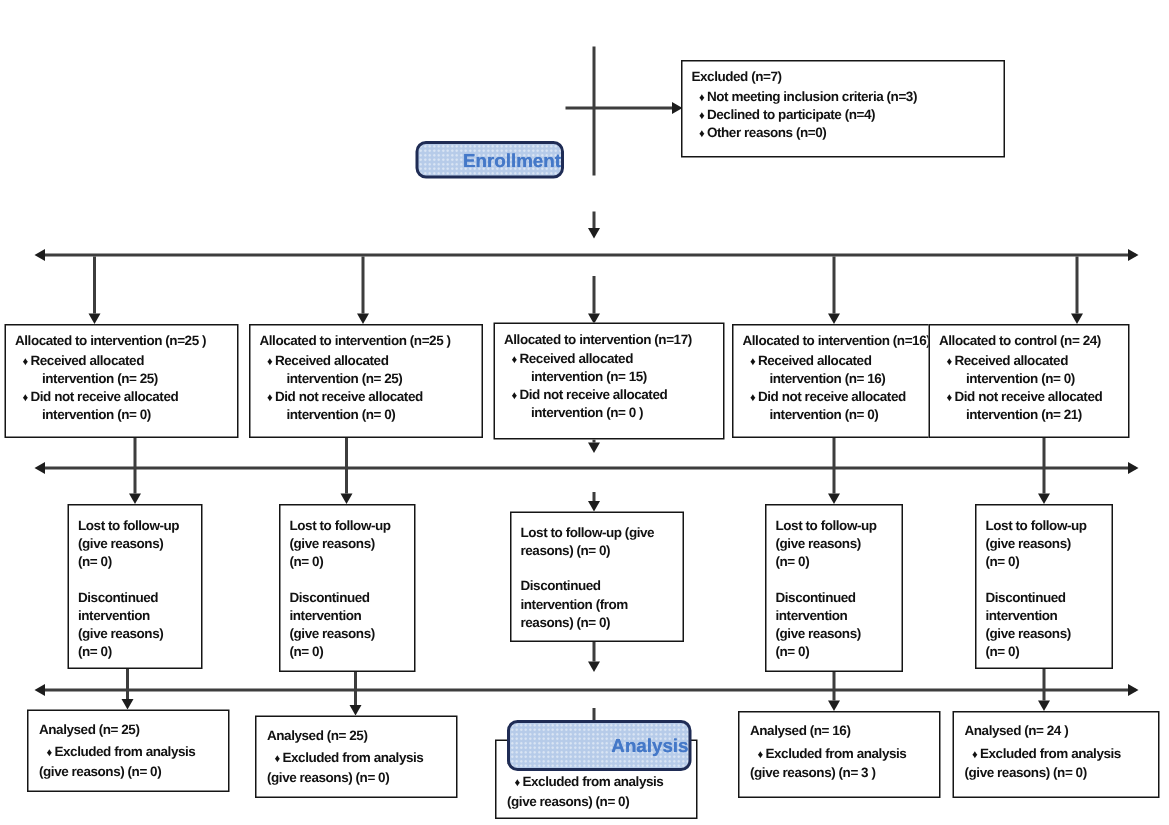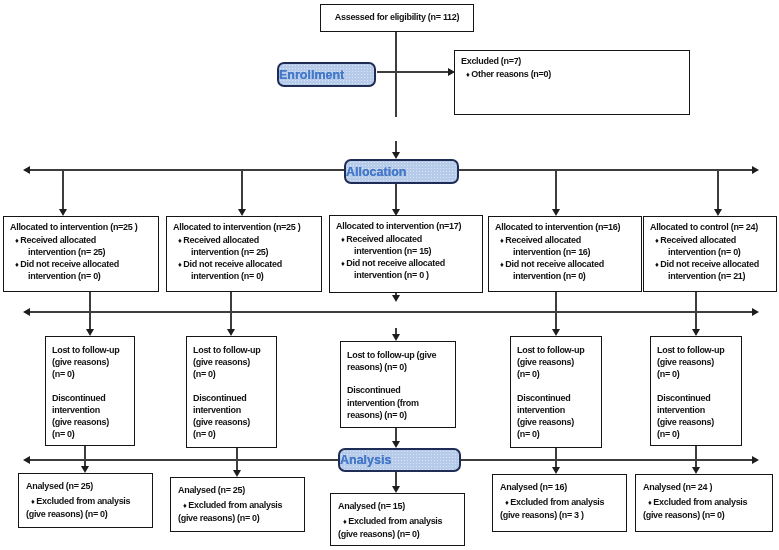--- a/index.html
+++ b/index.html
@@ -17,64 +17,60 @@
   .bl::before { content:"\2666\00a0"; font-size:7.5px; }
   .cl { padding-left:18px; }
   .cl0 { padding-left:0; }
   .fline { display:block; }
   .gap { height:11px; }
   .fbox { padding:7px 6px; line-height:1.36; }
   .nbox { padding:6px 7px; line-height:1.5; }
 
   
   .stage { position:absolute; z-index:3; background-color:#b6cbe9; border:2px solid #1f2c55; border-radius:7px;
-           color:#4478c8; font-weight:700; font-size:12.5px; display:flex; align-items:center; justify-content:flex-start;
+           color:#4478c8; font-weight:700; font-size:12.5px; display:flex; align-items:center; justify-content:flex-end;
            background-image:radial-gradient(rgba(255,255,255,0.5) 0.7px, rgba(255,255,255,0) 0.9px);
-           background-size:3px 3px; text-shadow:0 0 0.5px #4478c8; }
+           background-size:3px 3px; text-shadow:0 0 0.5px #4478c8;margin-top:32px; }
 
   
   .hline,.vline { position:absolute; background:#3d3d3d; z-index:1; }
   .hline { height:2px; } .vline { width:2px; }
   .arr { position:absolute; width:0; height:0; z-index:1; }
   .arr.d { border-left:4px solid transparent; border-right:4px solid transparent; border-top:7px solid #1d1d1d; }
   .arr.l { border-top:4px solid transparent; border-bottom:4px solid transparent; border-right:7px solid #1d1d1d; }
   .arr.r { border-top:4px solid transparent; border-bottom:4px solid transparent; border-left:7px solid #1d1d1d; }
 </style>
 </head>
 <body>
 
 <div id="canvas">
 
-  <div class="box center" style="left:320px;top:4px;width:154px;height:28px">
-    <span>Assessed for eligibility (n= 112)</span>
-  </div>
-
-  <div class="box pad" style="left:454px;top:50px;width:236px;height:65px">
+
+  <div class="box pad" style="left:454px;top:40px;width:216px;height:65px">
     <div class="t">Excluded  (n=7)</div>
+    <div class="bl">Not meeting inclusion criteria (n=3)</div>
+    <div class="bl">Declined to participate (n=4)</div>
     <div class="bl">Other reasons (n=0)</div>
   </div>
 
   <div class="stage" style="left:277px;top:62px;width:99px;height:25px">
     <span>Enrollment</span>
   </div>
 
 
   <div class="vline" style="left:395px;top:31px;height:86px"></div>
   <div class="hline" style="left:377px;top:71px;width:72px"></div>
   <div class="arr r" style="left:448px;top:68px"></div>
   <div class="vline" style="left:395px;top:141px;height:11px"></div>
   <div class="arr d" style="left:392px;top:152px"></div>
 
   <div class="hline" style="left:29px;top:169px;width:728px"></div>
   <div class="arr l" style="left:23px;top:166px"></div>
   <div class="arr r" style="left:752px;top:166px"></div>
 
-  <div class="stage" style="left:344px;top:159px;width:115px;height:25px">
-    <span>Allocation</span>
-  </div>
 
   <div class="vline" style="left:62px;top:171px;height:38px"></div>
   <div class="arr d" style="left:59px;top:209px"></div>
   <div class="vline" style="left:241px;top:171px;height:38px"></div>
   <div class="arr d" style="left:238px;top:209px"></div>
   <div class="vline" style="left:395px;top:184px;height:25px"></div>
   <div class="arr d" style="left:392px;top:209px"></div>
   <div class="vline" style="left:555px;top:171px;height:38px"></div>
   <div class="arr d" style="left:552px;top:209px"></div>
   <div class="vline" style="left:717px;top:171px;height:38px"></div>
@@ -101,21 +97,21 @@
     <div class="bl">Did not receive allocated</div>
     <div class="cl">intervention (n= 0 )</div>
   </div>
   <div class="box pad" style="left:488px;top:216px;width:154px;height:76px">
     <div class="t">Allocated to intervention (n=16)</div>
     <div class="bl">Received allocated</div>
     <div class="cl">intervention (n= 16)</div>
     <div class="bl">Did not receive allocated</div>
     <div class="cl">intervention (n= 0)</div>
   </div>
-  <div class="box pad" style="left:643px;top:216px;width:134px;height:76px">
+  <div class="box pad" style="left:619px;top:216px;width:134px;height:76px">
     <div class="t">Allocated to control (n= 24)</div>
     <div class="bl">Received allocated</div>
     <div class="cl">intervention (n= 0)</div>
     <div class="bl">Did not receive allocated</div>
     <div class="cl">intervention (n= 21)</div>
   </div>
 
   <div class="hline" style="left:29px;top:311px;width:728px"></div>
   <div class="arr l" style="left:23px;top:308px"></div>
   <div class="arr r" style="left:752px;top:308px"></div>
@@ -180,21 +176,21 @@
     <span class="fline">Discontinued</span>
     <span class="fline">intervention</span>
     <span class="fline">(give reasons)</span>
     <span class="fline">(n= 0)</span>
   </div>
 
   <div class="hline" style="left:29px;top:459px;width:728px"></div>
   <div class="arr l" style="left:23px;top:456px"></div>
   <div class="arr r" style="left:752px;top:456px"></div>
 
-  <div class="stage" style="left:338px;top:448px;width:123px;height:24px">
+  <div class="stage" style="left:338px;top:448px;width:123px;height:34px">
     <span>Analysis</span>
   </div>
 
   <div class="vline" style="left:84px;top:446px;height:20px"></div>
   <div class="arr d" style="left:81px;top:466px"></div>
   <div class="vline" style="left:236px;top:448px;height:22px"></div>
   <div class="arr d" style="left:233px;top:470px"></div>
   <div class="vline" style="left:395px;top:428px;height:13px"></div>
   <div class="arr d" style="left:392px;top:441px"></div>
   <div class="vline" style="left:395px;top:472px;height:14px"></div>

